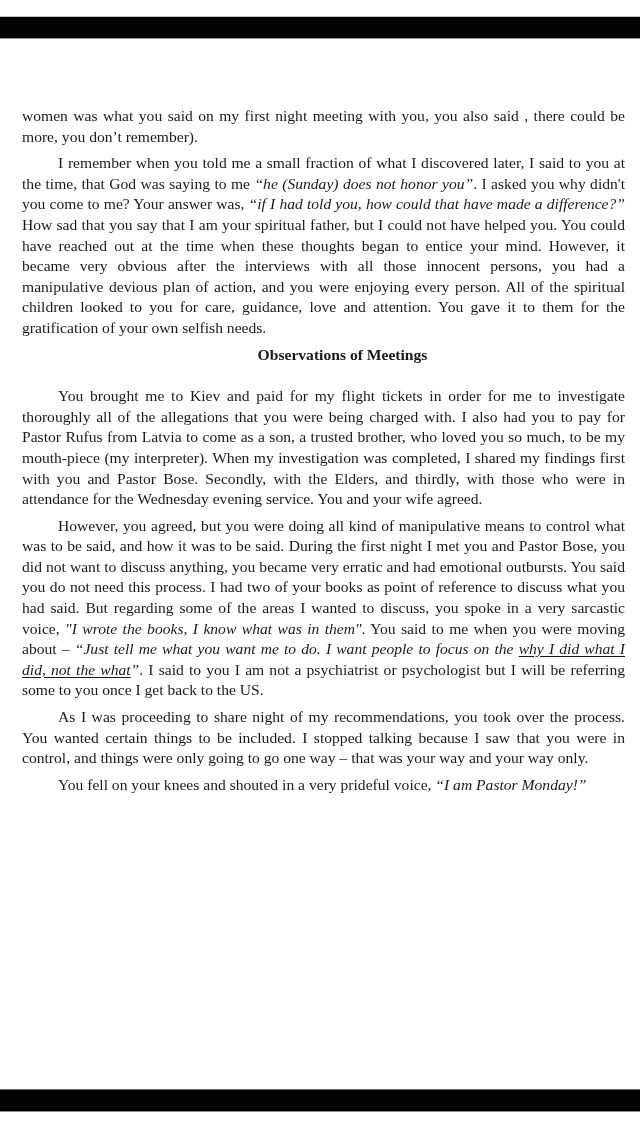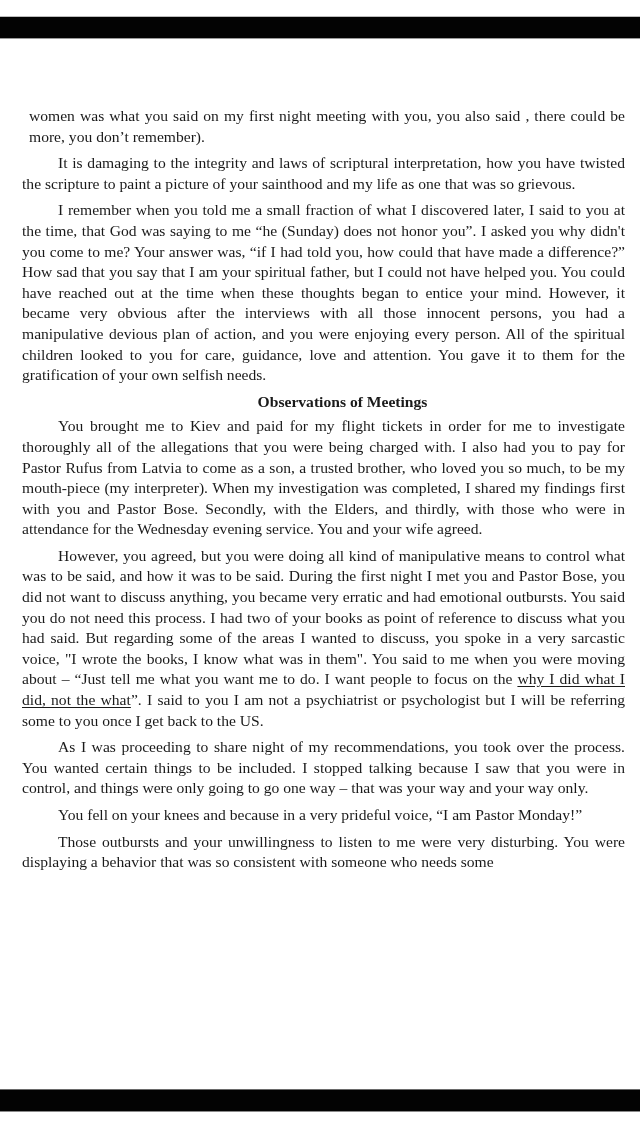--- a/index.html
+++ b/index.html
@@ -42,68 +42,61 @@
     .para {
       margin: 0 0 6px 0;
       font-size: 15.6px;
       line-height: 20.6px;
       text-align: justify;
       text-indent: 36px;
       hyphens: none;
     }
     .para.no-indent {
       text-indent: 0;
-      margin-left: 7px;
     }
     .heading {
-      margin: 0 0 4px 0;
+      margin: 0 0 21px 0;
       font-size: 15.6px;
       line-height: 20.6px;
       font-weight: bold;
       text-align: center;
       padding-left: 38px;
     }
-    .run-italic { }
+    .run-italic { font-style: italic; }
     .run-underline { text-decoration: underline; text-underline-offset: 2px; }
   </style>
 </head>
 <body>
 
 <div class="bar bar-top"></div>
 
 <div class="page" id="page">
 
   <p class="para no-indent">
     <span>women was what you said on my first night meeting with you, you also said , there could be more, you don’t remember).</span>
   </p>
 
-  <p class="para">
-    <span>It is damaging to the integrity and laws of scriptural interpretation, how you have twisted the scripture to paint a picture of your sainthood and my life as one that was so grievous.</span>
-  </p>
 
   <p class="para">
     <span>I remember when you told me a small fraction of what I discovered later, I said to you at the time, that God was saying to me </span><span class="run-italic">“he (Sunday) does not honor you”</span><span>. I asked you why didn't you come to me? Your answer was, </span><span class="run-italic">“if I had told you, how could that have made a difference?”</span><span> How sad that you say that I am your spiritual father, but I could not have helped you. You could have reached out at the time when these thoughts began to entice your mind. However, it became very obvious after the interviews with all those innocent persons, you had a manipulative devious plan of action, and you were enjoying every person. All of the spiritual children looked to you for care, guidance, love and attention. You gave it to them for the gratification of your own selfish needs.</span>
   </p>
 
   <h3 class="heading">Observations of Meetings</h3>
 
   <p class="para">
     <span>You brought me to Kiev and paid for my flight tickets in order for me to investigate thoroughly all of the allegations that you were being charged with. I also had you to pay for Pastor Rufus from Latvia to come as a son, a trusted brother, who loved you so much, to be my mouth-piece (my interpreter). When my investigation was completed, I shared my findings first with you and Pastor Bose. Secondly, with the Elders, and thirdly, with those who were in attendance for the Wednesday evening service. You and your wife agreed.</span>
   </p>
 
   <p class="para">
     <span>However, you agreed, but you were doing all kind of manipulative means to control what was to be said, and how it was to be said. During the first night I met you and Pastor Bose, you did not want to discuss anything, you became very erratic and had emotional outbursts. You said you do not need this process. I had two of your books as point of reference to discuss what you had said. But regarding some of the areas I wanted to discuss, you spoke in a very sarcastic voice, </span><span class="run-italic">"I wrote the books, I know what was in them"</span><span>. You said to me when you were moving about – </span><span class="run-italic">“Just tell me what you want me to do. I want people to focus on the </span><span class="run-italic run-underline">why I did what I did, not the what</span><span class="run-italic">”</span><span>. I said to you I am not a psychiatrist or psychologist but I will be referring some to you once I get back to the US.</span>
   </p>
 
   <p class="para">
     <span>As I was proceeding to share night of my recommendations, you took over the process. You wanted certain things to be included. I stopped talking because I saw that you were in control, and things were only going to go one way – that was your way and your way only.</span>
   </p>
 
   <p class="para">
-    <span>You fell on your knees and because in a very prideful voice, </span><span class="run-italic">“I am Pastor Monday!”</span>
+    <span>You fell on your knees and shouted in a very prideful voice, </span><span class="run-italic">“I am Pastor Monday!”</span>
   </p>
 
-  <p class="para">
-    <span>Those outbursts and your unwillingness to listen to me were very disturbing. You were displaying a behavior that was so consistent with someone who needs some</span>
-  </p>
 </div>
 
 <div class="bar bar-bottom"></div>
 
 </body></html>

